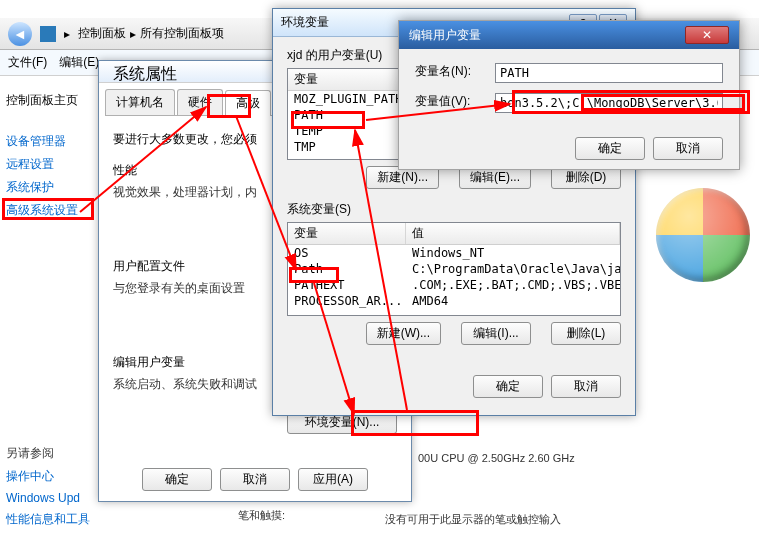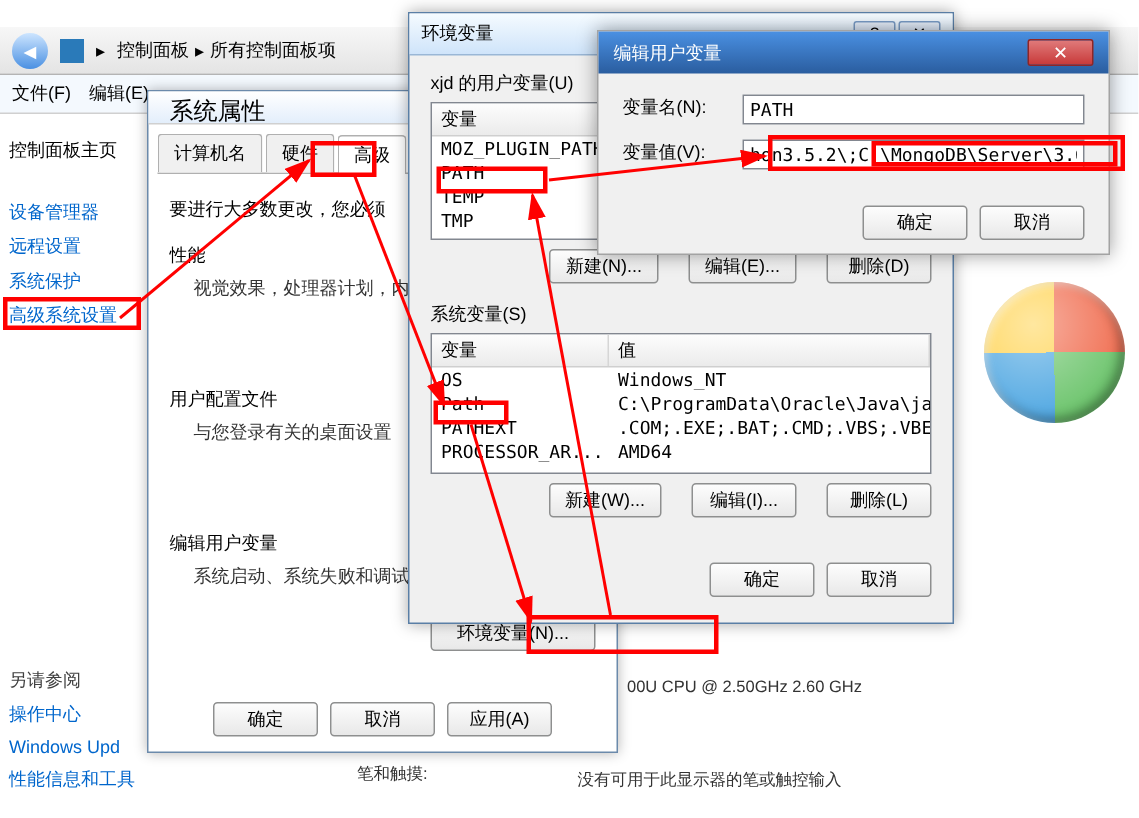--- a/index.html
+++ b/index.html
@@ -25,21 +25,21 @@
 
 
 .sys-dialog { position: absolute; left: 98px; top: 60px; width: 314px; height: 442px; background: #fff; border: 1px solid #6b8aab; box-shadow: 0 0 8px rgba(0,0,0,.3); }
 .sys-title { height: 22px; background: linear-gradient(#fff,#e3eefb); padding: 3px 14px; font-size: 16px; border-bottom: 1px solid #d0d0d0; font-family: Liberation Serif, serif; }
 .tabbar { display: flex; border-bottom: 1px solid #b0b0b0; margin: 6px 6px 0 6px; }
 .tab { padding: 4px 10px; border: 1px solid #b0b0b0; border-bottom: none; background: #f0f0f0; margin-right: 2px; border-radius: 3px 3px 0 0; cursor: pointer; font-size: 12px; }
 .tab.active { background: #fff; position: relative; top: 1px; }
 .sys-body { padding: 10px 14px; font-size: 12px; }
 .sys-body p { margin: 5px 0; }
 .sys-body .section-title { margin-top: 14px; }
-.sys-body .indent { margin-left: 16px; color: #333; }
+.sys-body .indent { margin-left: 0; color: #333; }
 .sys-footer { position: absolute; bottom: 10px; left: 0; right: 0; display: flex; justify-content: center; gap: 8px; }
 .env-btn-row { text-align: right; margin-top: 18px; }
 
 
 .env-dialog { position: absolute; left: 272px; top: 8px; width: 364px; height: 408px; background: #f0f0f0; border: 1px solid #5a7fa6; box-shadow: 0 0 10px rgba(0,0,0,.35); }
 .dlg-title { height: 28px; background: linear-gradient(#f5fbff,#cfe4fa); border-bottom: 1px solid #9ab7d6; display: flex; align-items: center; padding: 0 8px; font-size: 12px; text-align: center; }
 .win-ctrls { margin-left: auto; display: flex; gap: 2px; }
 .win-btn { width: 28px; height: 18px; background: linear-gradient(#e8f0fb,#bcd4f0); border: 1px solid #7a9cc6; border-radius: 2px; display: inline-flex; align-items: center; justify-content: center; font-size: 11px; cursor: pointer; }
 .env-body { padding: 10px 14px; }
 .group-label { font-size: 12px; margin-bottom: 4px; }

